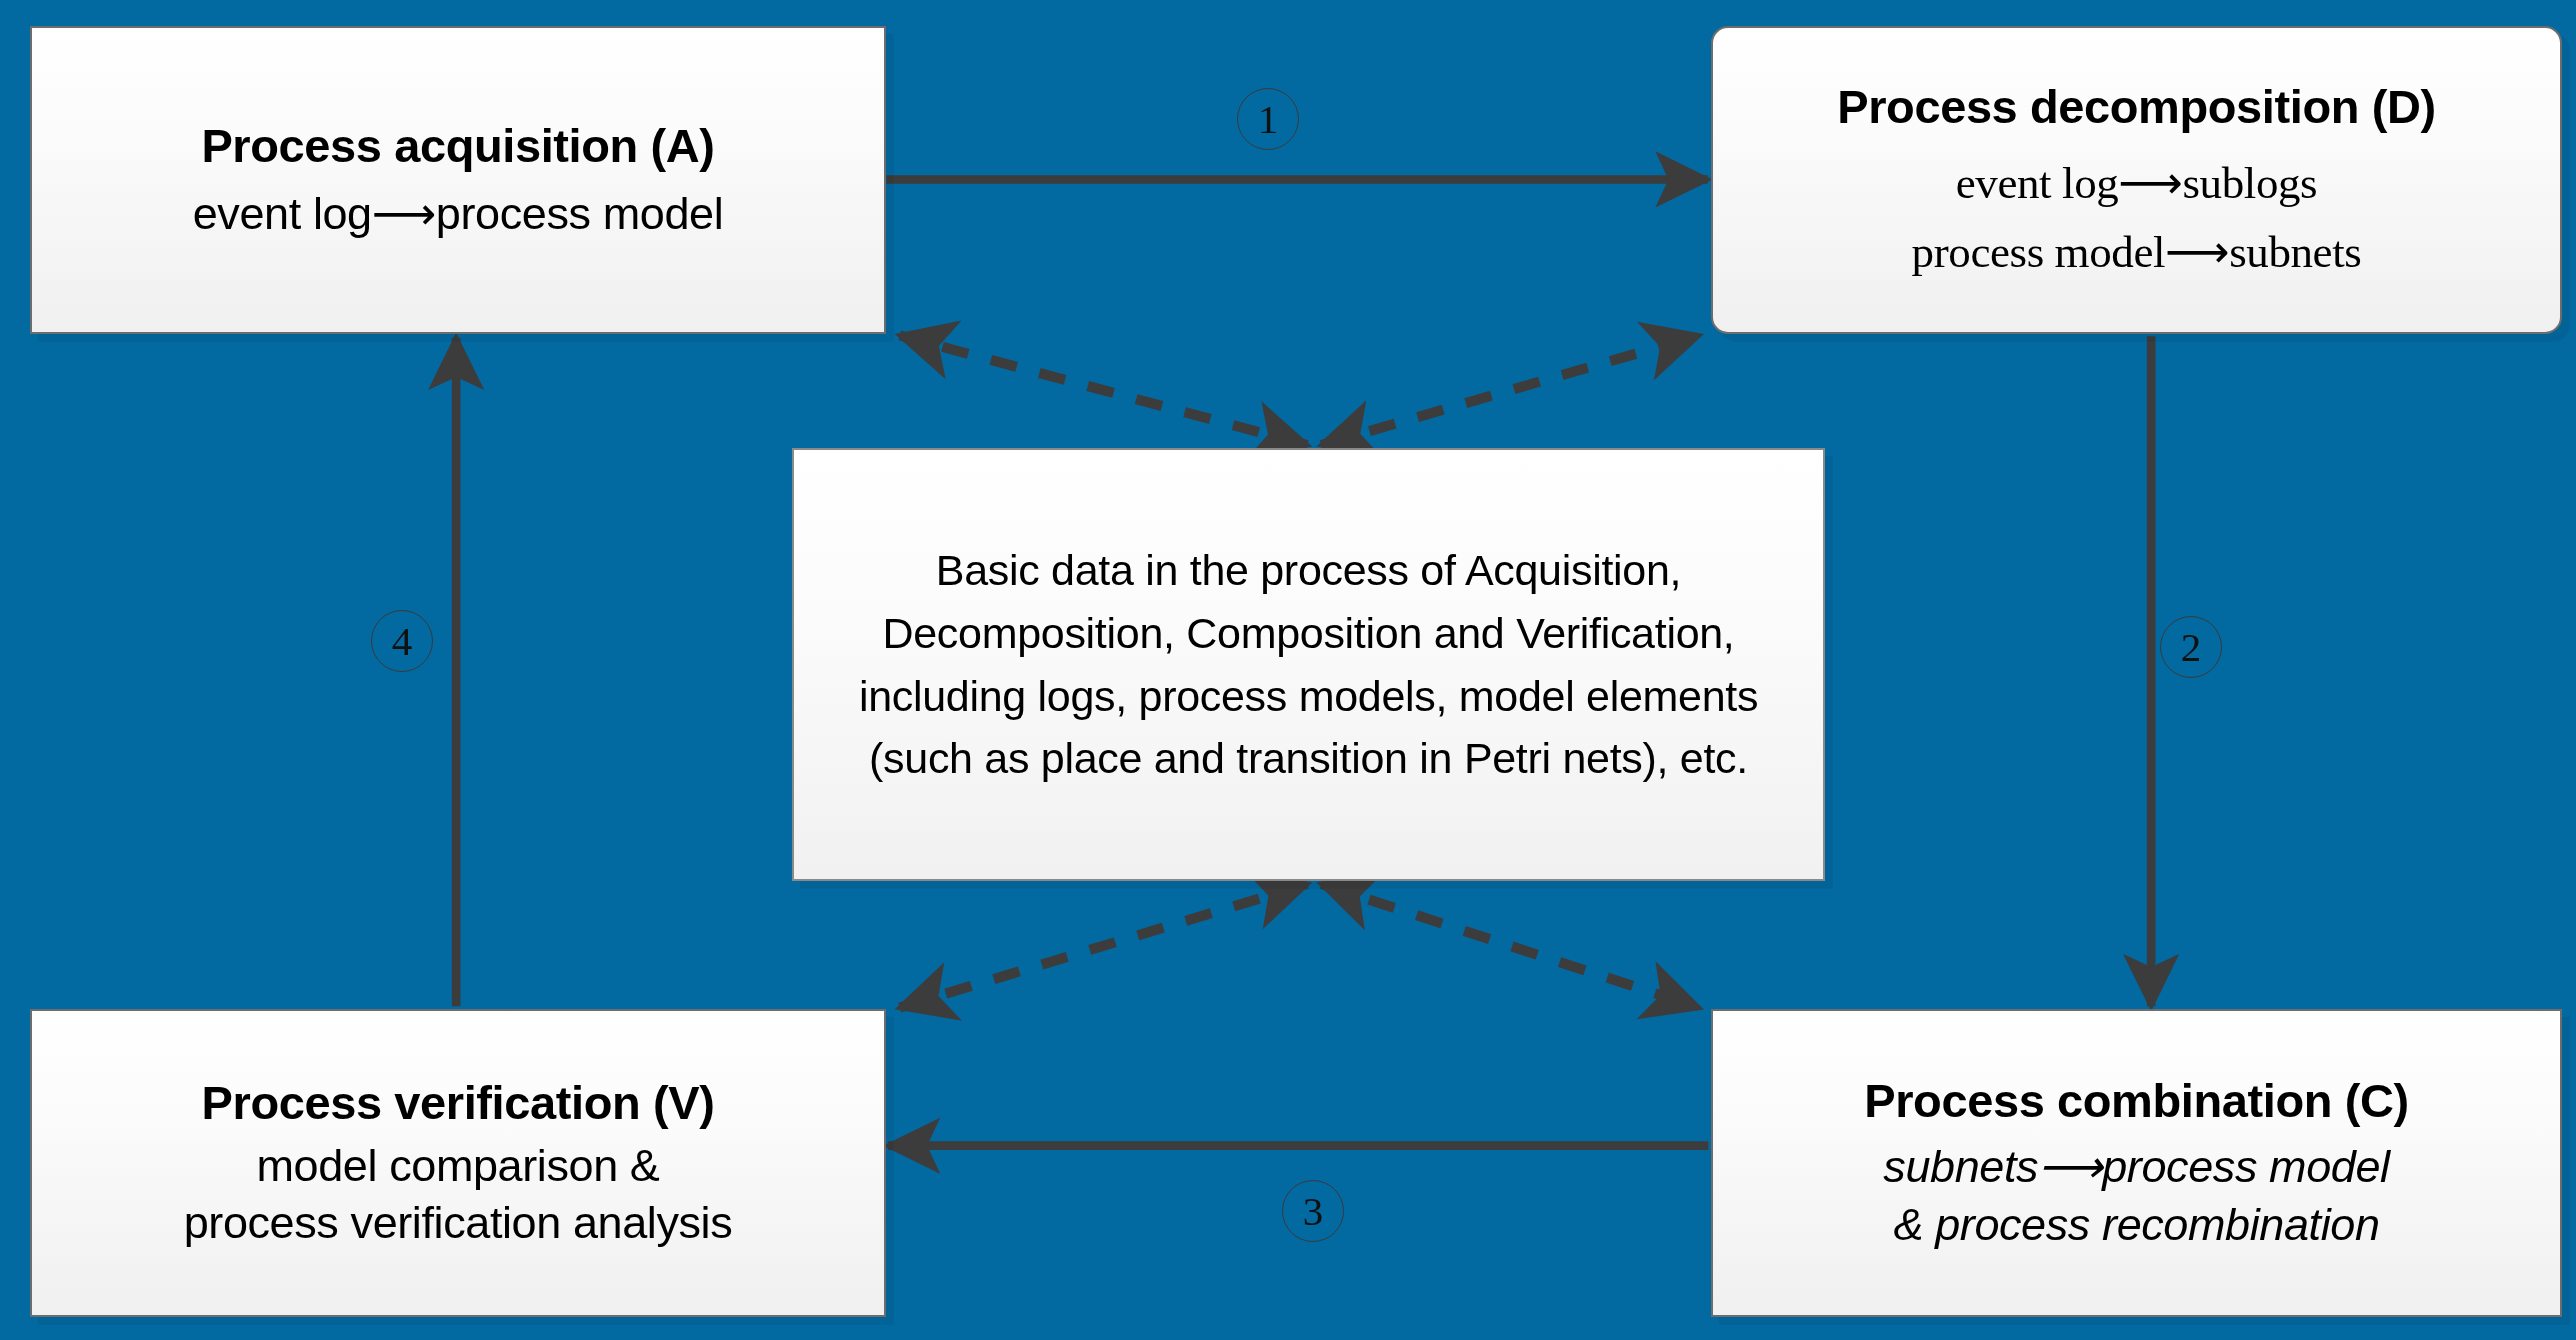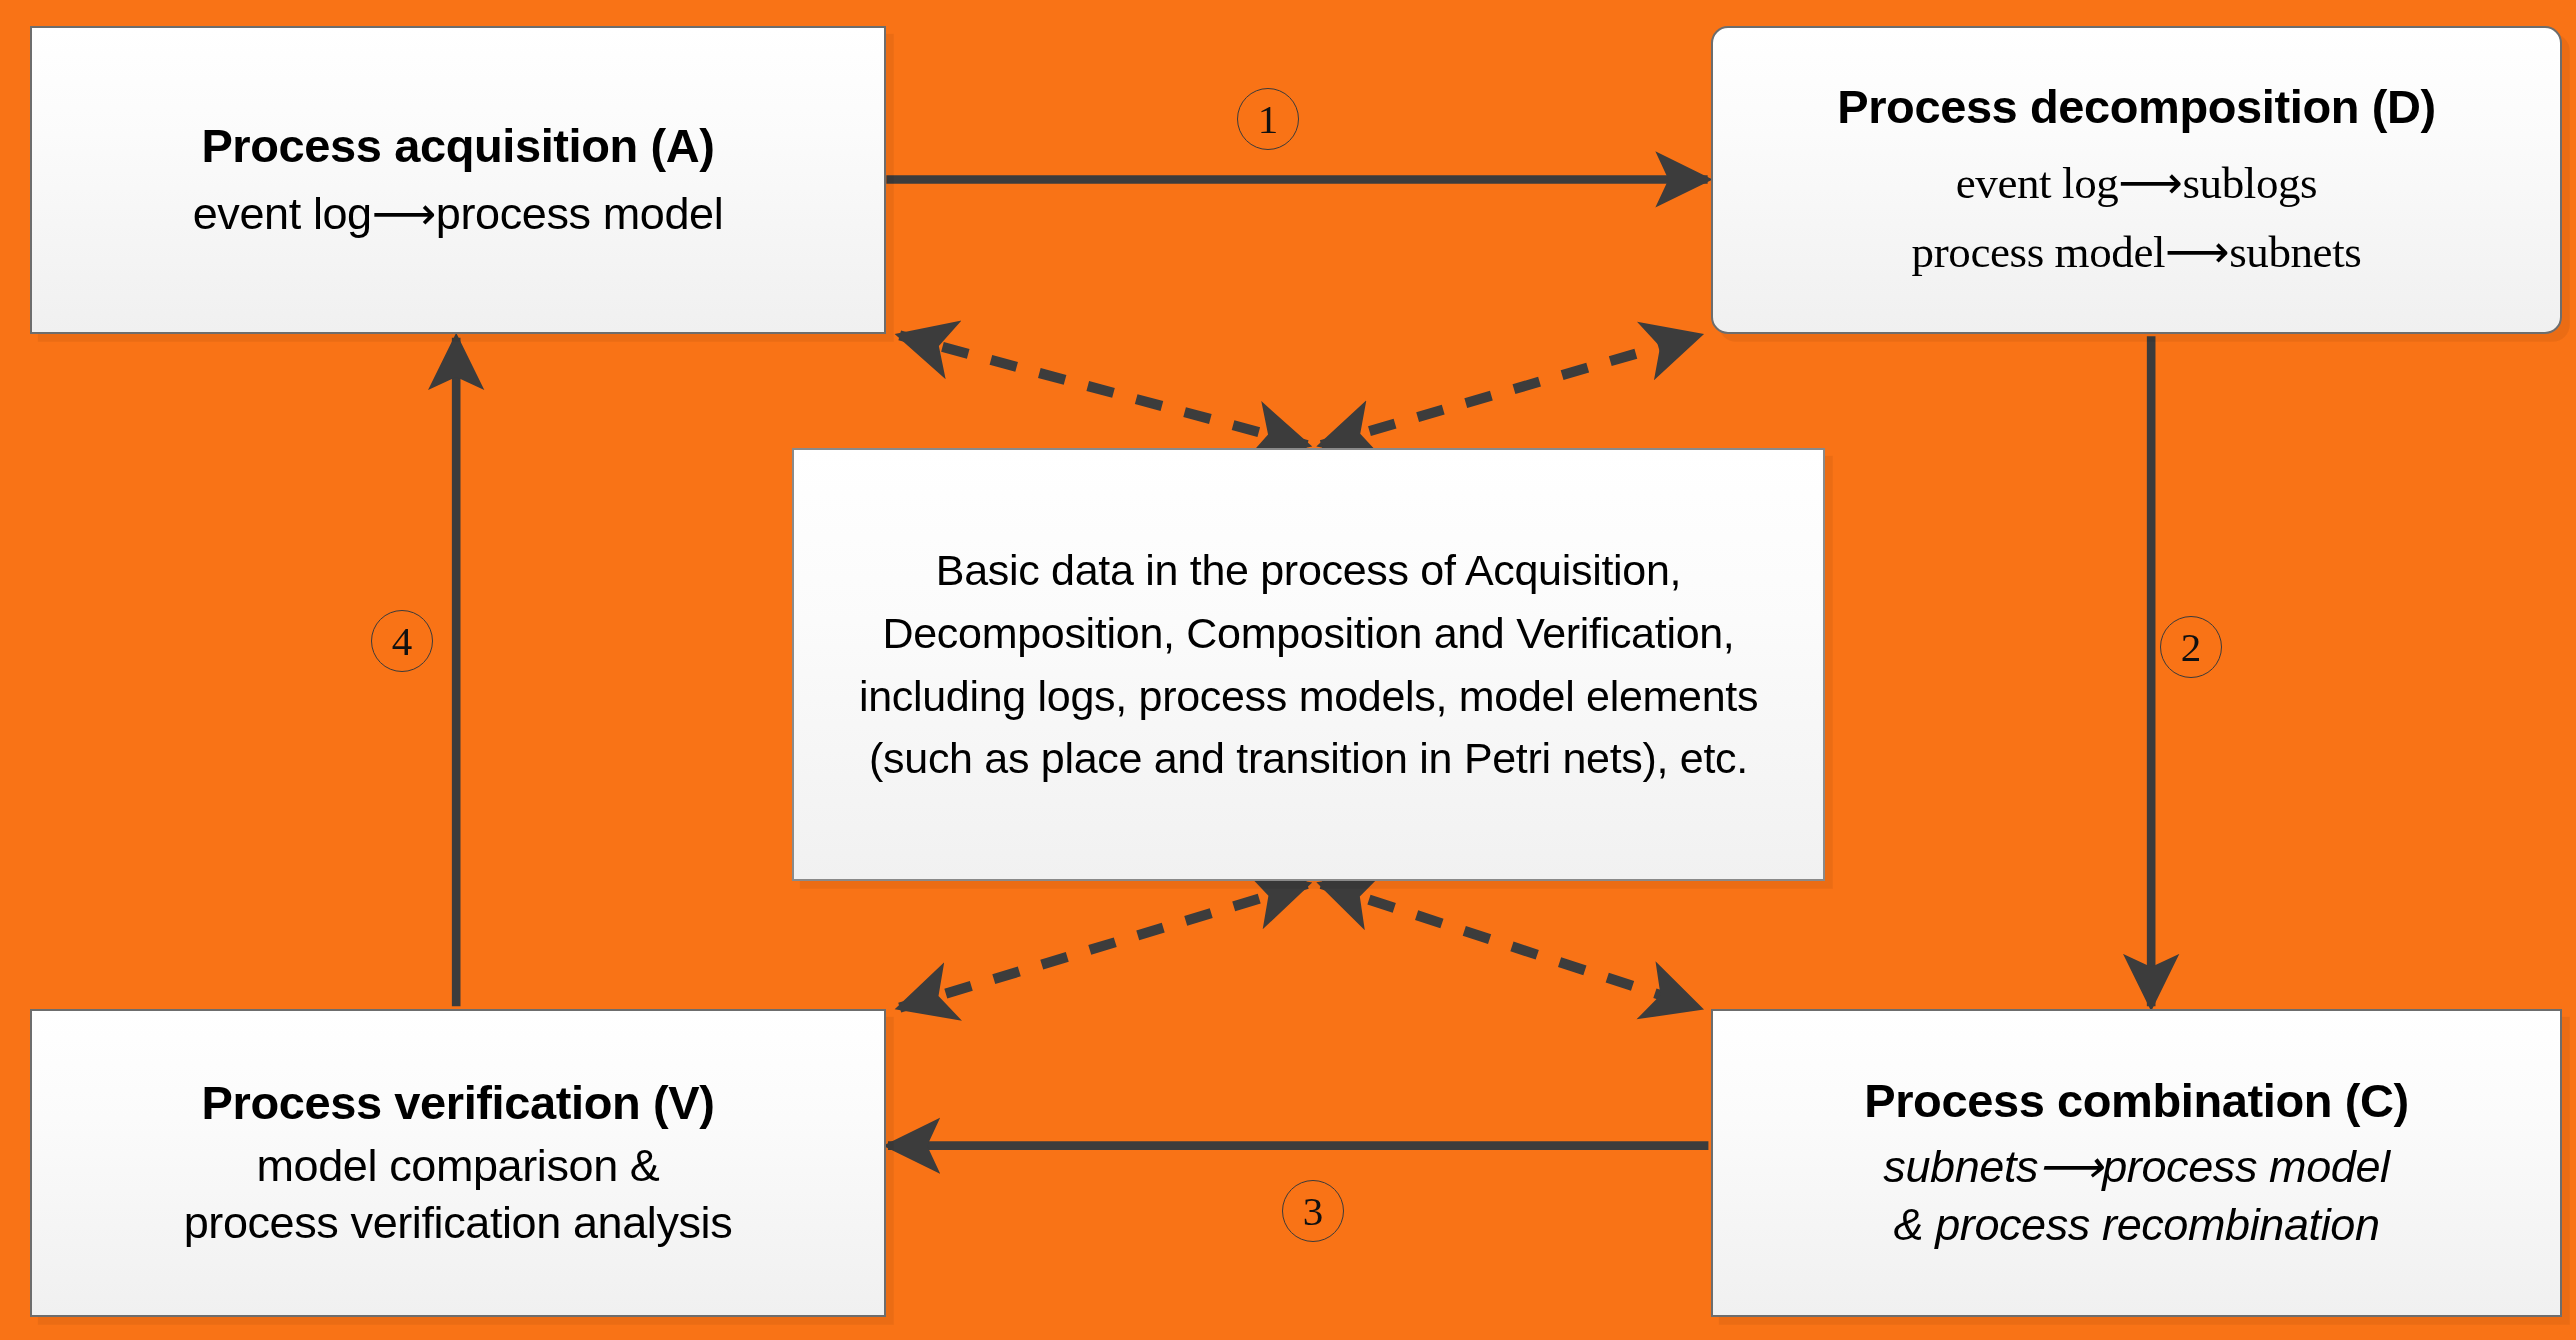--- a/index.html
+++ b/index.html
@@ -5,21 +5,21 @@
 <style>
   html, body {
     margin: 0;
     padding: 0;
     background: #ffffff;
   }
   #stage {
     position: relative;
     width: 2576px;
     height: 1340px;
-    background: #f97316;
+    background: #0369a1;
     overflow: hidden;
     font-family: "Liberation Sans", sans-serif;
   }
 
   
   .node {
     position: absolute;
     box-sizing: border-box;
     border: 2.4px solid #6d6d6d;
     background: linear-gradient(to bottom, #ffffff 0%, #fbfbfb 35%, #f0f0f0 100%);

